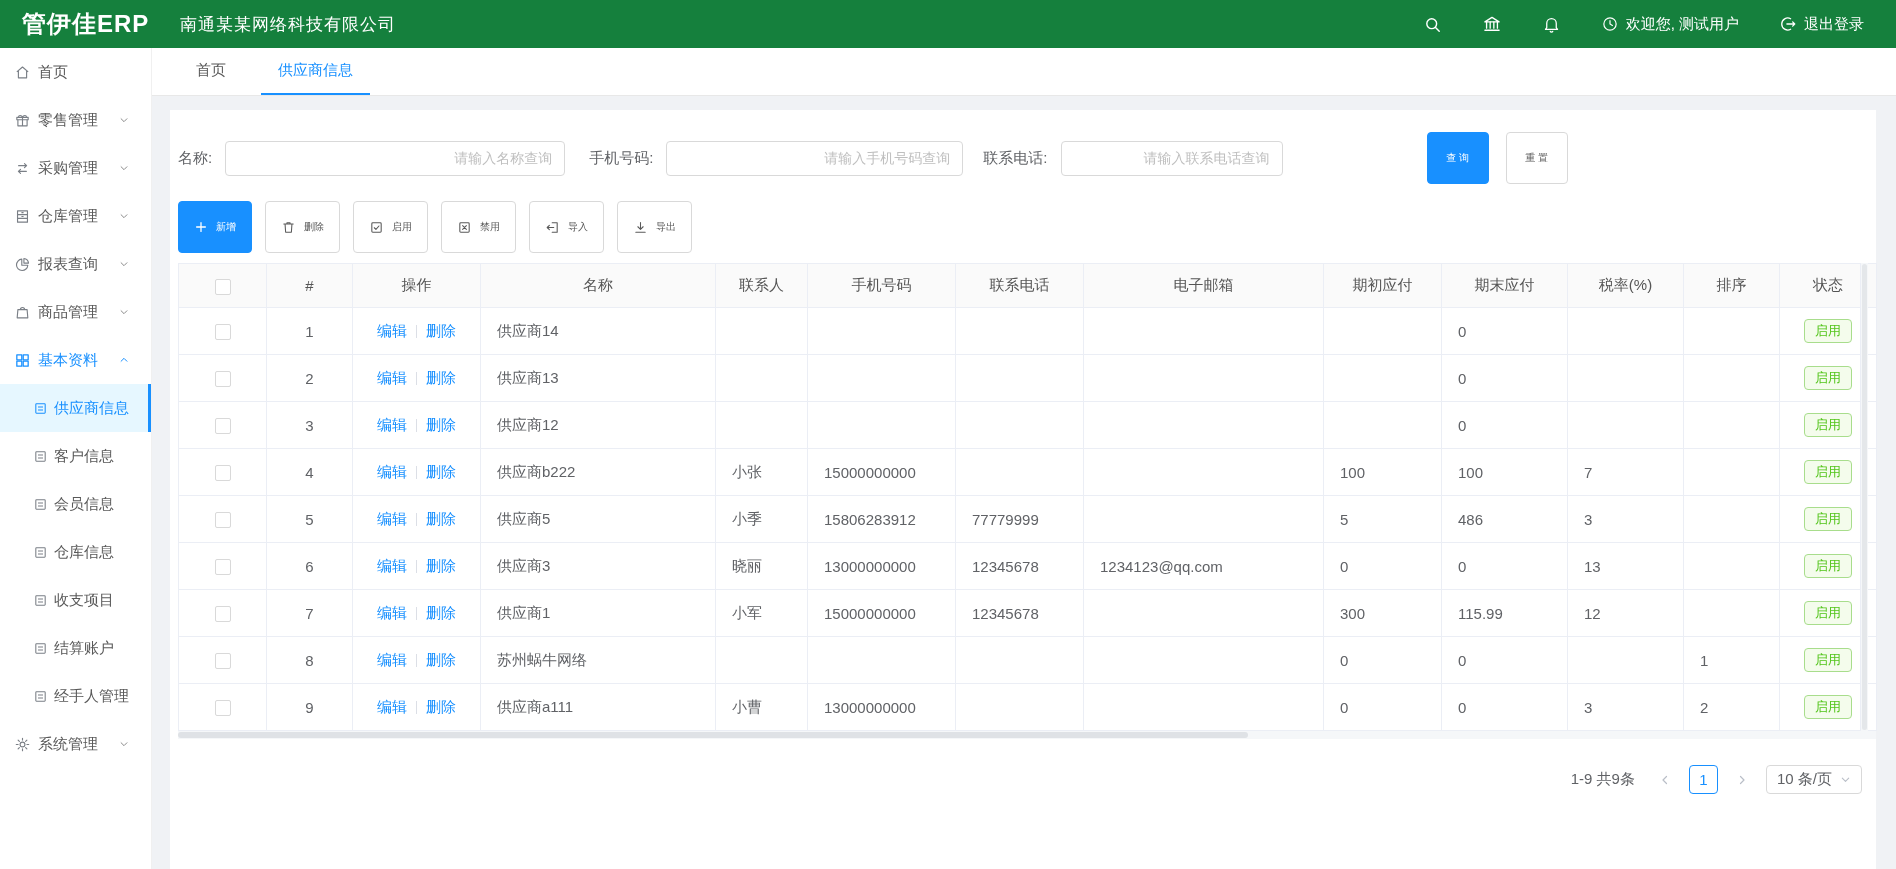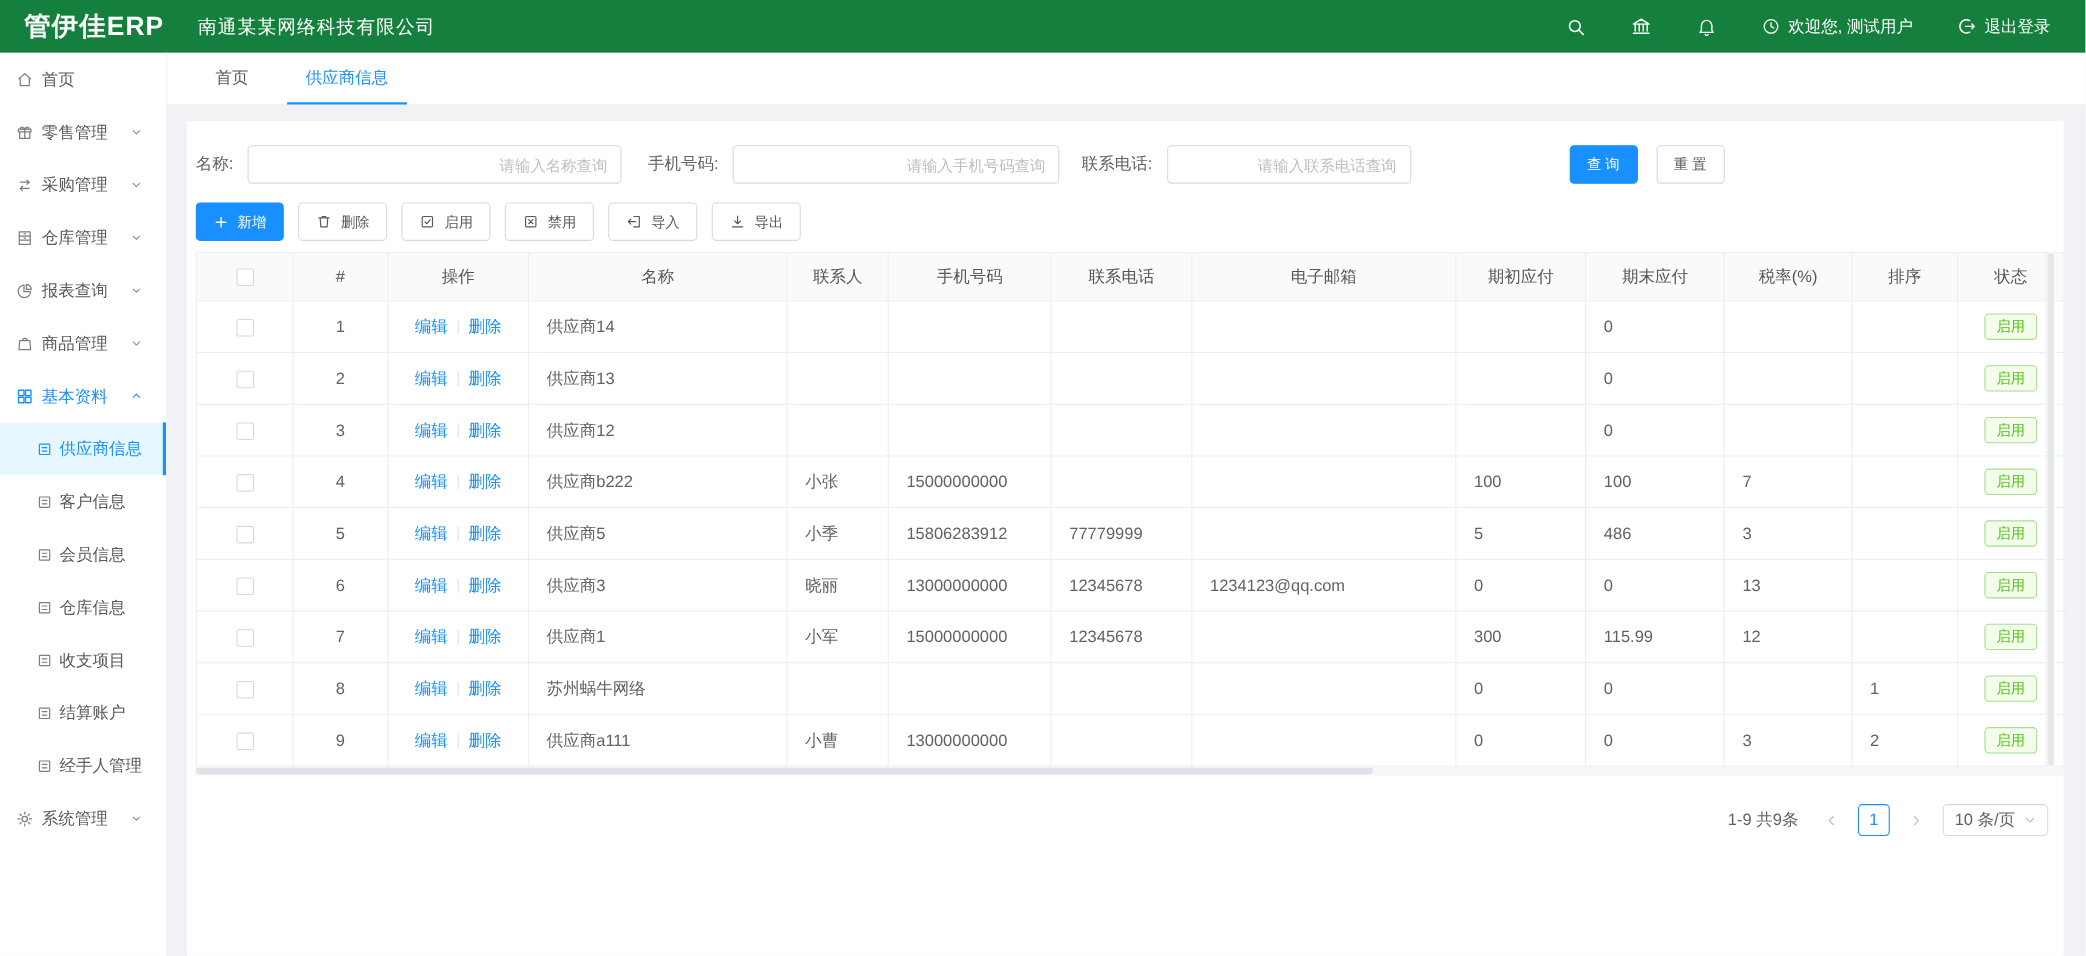--- a/index.html
+++ b/index.html
@@ -34,21 +34,21 @@
   .card { background:#fff; margin:14px 20px 0 18px; flex:1; padding:0 8px; display:flex; flex-direction:column; }
 
   
   .filters { display:flex; align-items:center; padding-top:22px; font-size:15px; color:#606266; }
   .filters label { margin-right:13px; white-space:nowrap; }
   .filters input { height:35px; border:1px solid #d9d9d9; border-radius:4px; padding:0 12px; font-size:14px; color:#606266; outline:none; font-family:inherit;text-align:right; }
   .filters input::placeholder { color:#bfbfbf; }
   .in-name { width:340px; margin-right:24px; }
   .in-mobile { width:297px; margin-right:20px; }
   .in-tel { width:222px; margin-right:144px; }
-  .btn { height:35px; border-radius:4px; border:1px solid #d9d9d9; background:#fff; color:#595959; font-size:13px; font-family:inherit; cursor:pointer; display:inline-flex; align-items:center; justify-content:center; white-space:nowrap; }
+  .btn { height:52px; border-radius:4px; border:1px solid #d9d9d9; background:#fff; color:#595959; font-size:10px; font-family:inherit; cursor:pointer; display:inline-flex; align-items:center; justify-content:center; white-space:nowrap; }
   .btn.primary { background:#1890ff; border-color:#1890ff; color:#fff; }
   .btn-query { width:62px; margin-right:17px; }
   .btn-reset { width:62px; }
 
   
   .toolbar { display:flex; align-items:center; gap:13px; margin-top:17px; }
   .toolbar .btn { padding:0 15px; gap:8px; }
 
   
   .table-wrap { position:relative; margin-top:10px; }

